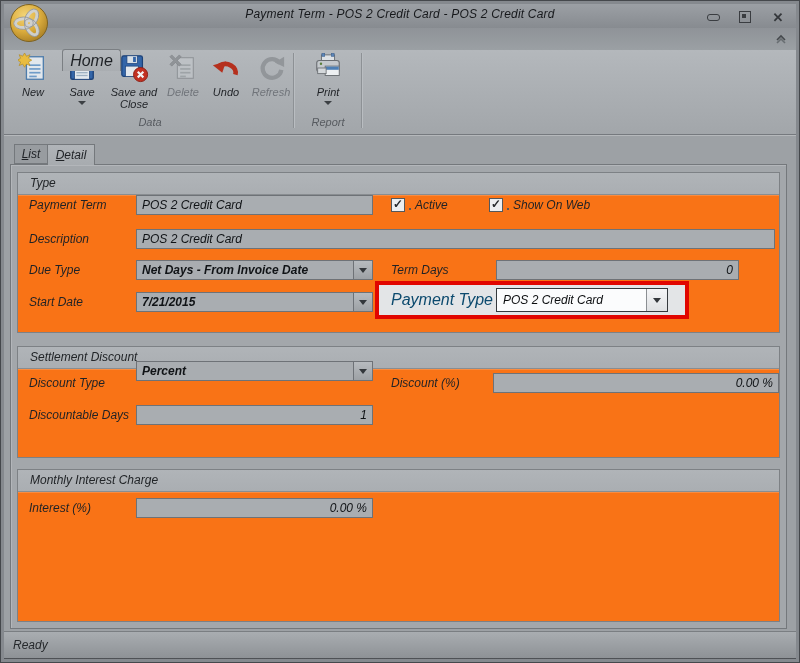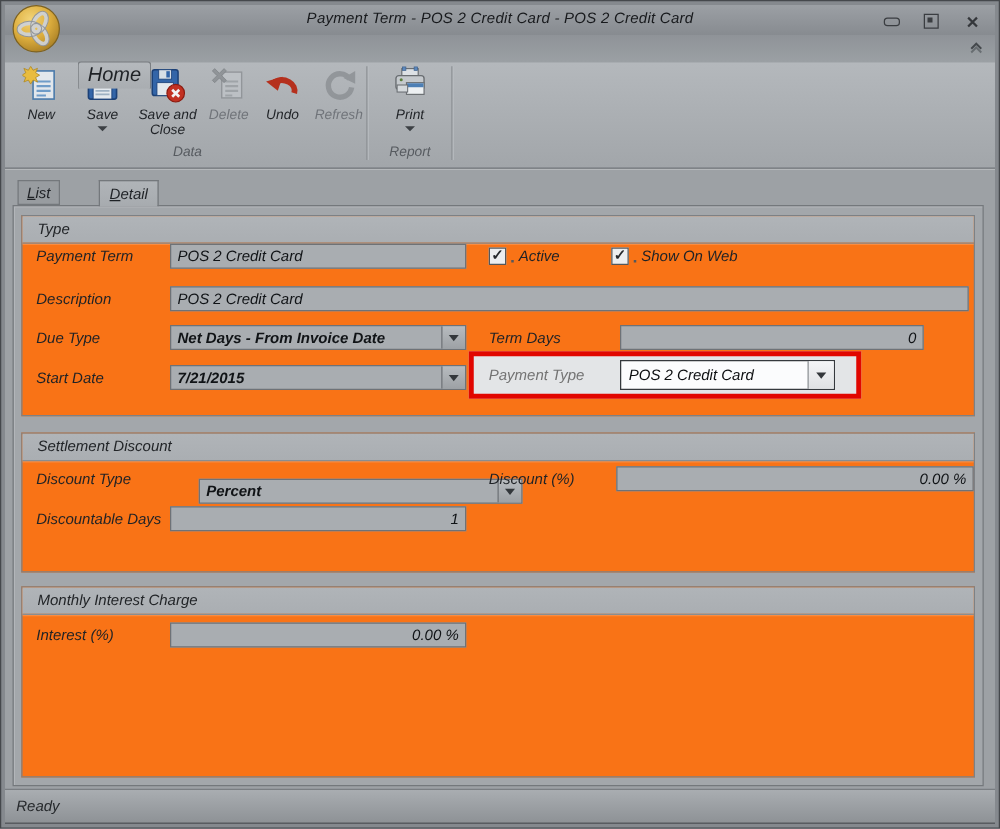--- a/index.html
+++ b/index.html
@@ -43,21 +43,21 @@
   .rbtn.disabled{color:#70747a;}
   .ddarr{width:0;height:0;border-left:4px solid transparent;border-right:4px solid transparent;
     border-top:4px solid #3c4044;margin-top:3px;}
   .rsep{position:absolute;top:3px;height:75px;width:0;
     border-left:1px solid #8d9195;border-right:1px solid #b9bdc1;}
   .rgrouplabel{position:absolute;top:66px;font-size:11px;color:#575b60;text-align:center;}
   
   .vtab{position:absolute;height:20px;top:144px;box-sizing:border-box;z-index:2;
     border:1px solid #74787c;background:#989ca0;
     font-size:12px;color:#1f2226;display:flex;align-items:center;justify-content:center;}
-  .vtab.active{background:linear-gradient(#b0b4b8,#a7abaf);height:21px;border-bottom:none;z-index:3;margin-left:32px;}
+  .vtab.active{background:linear-gradient(#b0b4b8,#a7abaf);height:21px;border-bottom:none;z-index:3;}
   .u{text-decoration:underline;}
   .tabpage{position:absolute;left:10px;top:164px;width:777px;height:465px;box-sizing:border-box;
     border:1px solid #74787c;background:#a3a7ab;
     box-shadow:inset 1px 1px 0 rgba(255,255,255,.18);}
   
   .groupbox{position:absolute;left:6px;width:763px;box-sizing:border-box;
     border:1px solid #7d8185;background:#f97316;
     box-shadow:inset 0 1px 0 rgba(255,255,255,.2);}
   .gb-head{position:absolute;left:0;right:0;top:0;height:21px;
     background:linear-gradient(#b0b4b8,#aaaeb2);border-bottom:1px solid #898d91;
@@ -74,21 +74,21 @@
     display:flex;align-items:center;justify-content:center;}
   .arr{width:0;height:0;border-left:4px solid transparent;border-right:4px solid transparent;
     border-top:5px solid #33373b;}
   .cb{position:absolute;width:12px;height:12px;box-sizing:content-box;background:#eceef0;
     border:1px solid #54585c;font-style:normal;}
   .cb::after{content:"✓";position:absolute;left:1px;top:-2px;font-size:12px;font-weight:bold;color:#26292d;}
   .tickdot{position:absolute;width:2px;height:2px;background:#54585c;}
   
   .hlbox{position:absolute;left:375px;top:281px;width:314px;height:38px;box-sizing:border-box;
     border:4px solid #e10600;background:#e3e5e7;z-index:10;}
-  .hl-lbl{position:absolute;left:12px;top:0;height:30px;line-height:30px;font-size:12px;color:#737373;white-space:nowrap;}
+  .hl-lbl{position:absolute;left:12px;top:0;height:30px;line-height:30px;font-size:16px;color:#0c4a6e;white-space:nowrap;}
   .hl-combo{position:absolute;left:117px;top:3px;width:172px;height:24px;box-sizing:border-box;
     background:#fbfcfd;border:1px solid #35393d;display:flex;align-items:center;
     padding:0 24px 0 6px;font-size:12px;color:#0c0e10;white-space:nowrap;}
   .hl-cbtn{position:absolute;right:0;top:0;bottom:0;width:20px;border-left:1px solid #8b8f93;
     background:linear-gradient(#f4f5f7,#dfe1e3);display:flex;align-items:center;justify-content:center;}
   
   .statusbar{position:absolute;left:1px;right:1px;top:631px;height:27px;
     border-top:1px solid #7a7e82;background:linear-gradient(#a9adb1,#8d9195);}
   .status-text{position:absolute;left:12px;top:6px;font-size:12px;color:#26292c;}
   .bottomedge{position:absolute;left:1px;right:1px;top:658px;height:4px;
@@ -291,21 +291,21 @@
             <span class="arr"></span>
           </span>
       </div>
     </div>
 
     <div class="groupbox" style="top:181px;height:112px;">
       <div class="gb-head"></div>
       <span class="gb-title">Settlement Discount</span>
 
       <span class="lbl" style="left:11px;top:26px;">Discount Type</span>
-      <div class="field combo" style="left:118px;top:36px;width:259px;margin-left:23px;">
+      <div class="field combo" style="left:118px;top:14px;width:237px;">
         <span>Percent</span>
         <span class="cbtn">
             <span class="arr"></span>
           </span>
       </div>
 
       <span class="lbl" style="left:373px;top:26px;">Discount (%)</span>
       <div class="field num" style="left:475px;top:26px;width:286px;">
         <span>0.00 %</span>
       </div>

